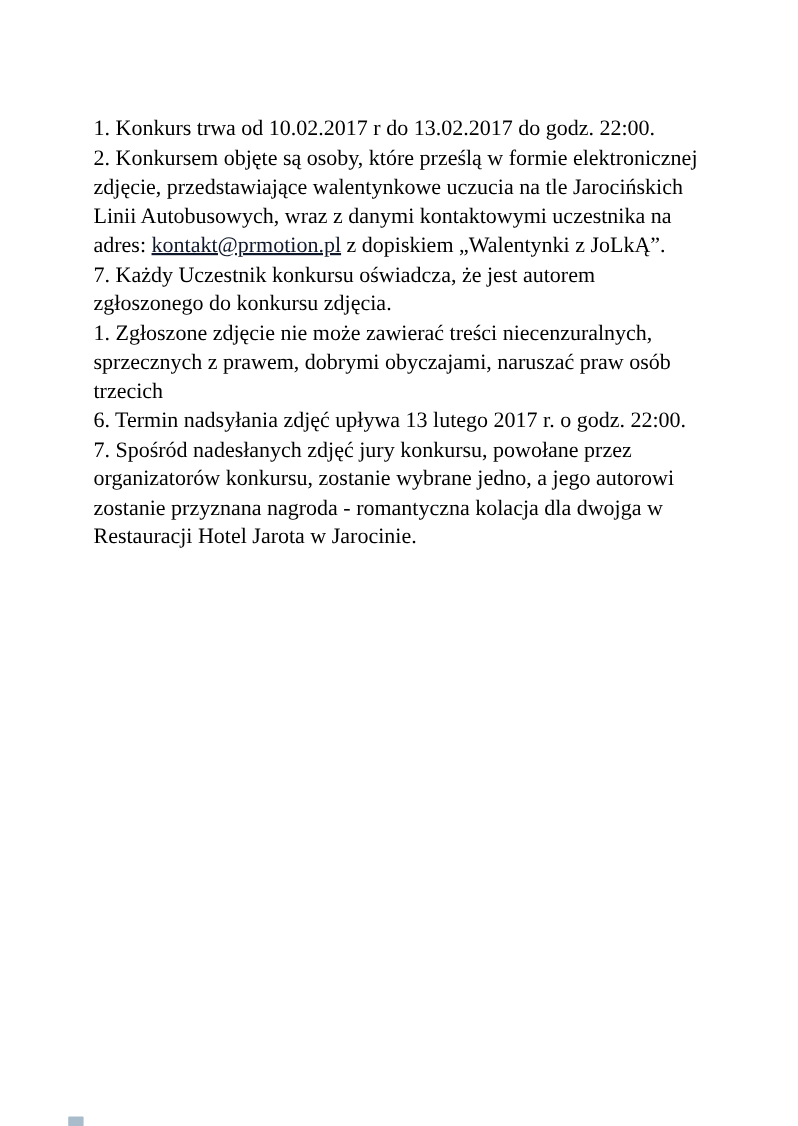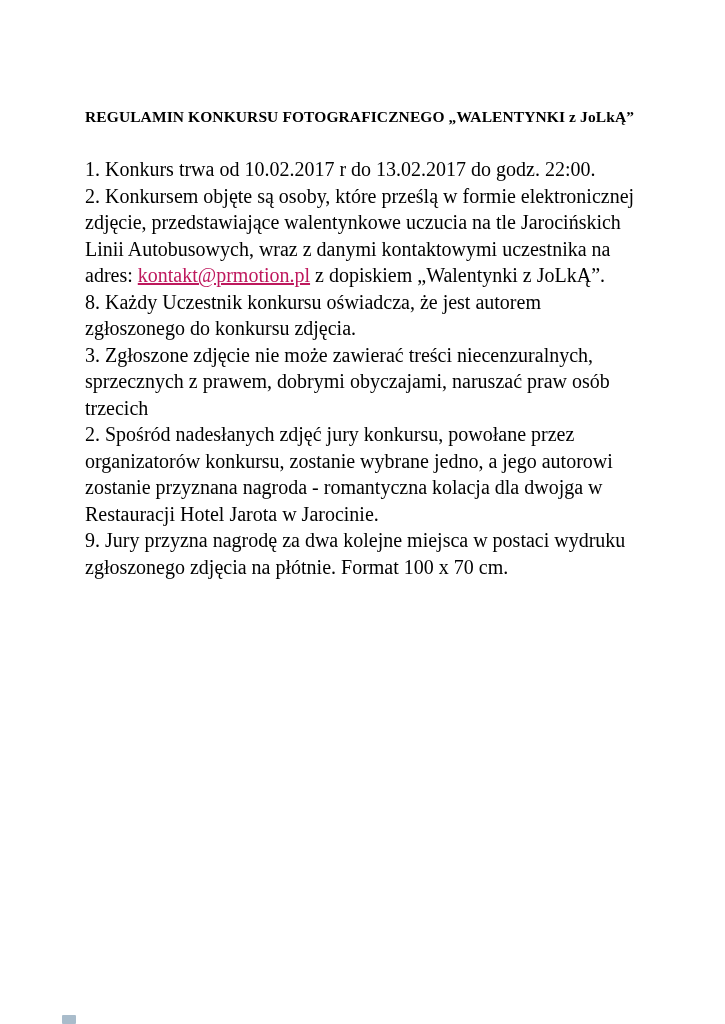--- a/index.html
+++ b/index.html
@@ -25,52 +25,51 @@
     margin: 0 0 26px 0;
     letter-spacing: 0.1px;
   }
   .page p.para {
     font-size: 20px;
     line-height: 26.5px;
     margin: 0;
     text-align: left;
   }
   a.email-link {
-    color: #be185d;
+    color: #0f172a;
     text-decoration: underline;
     cursor: pointer;
   }
   .corner-artifact {
     position: absolute;
     left: 62px;
     top: 1015px;
     width: 14px;
     height: 9px;
     background: #a9bccb;
     border-radius: 1px;
   }
 </style>
 </head>
 <body>
 
 <div class="page">
 
-  <h1 class="doc-title">REGULAMIN KONKURSU FOTOGRAFICZNEGO „WALENTYNKI z JoLkĄ”</h1>
 
   <p class="para">1. Konkurs trwa od 10.02.2017 r do 13.02.2017 do godz. 22:00.</p>
 
   <p class="para"><span>2. Konkursem objęte są osoby, które prześlą w formie elektronicznej zdjęcie, przedstawiające walentynkowe uczucia na tle Jarocińskich Linii Autobusowych, wraz z danymi kontaktowymi uczestnika na adres: </span><a class="email-link">kontakt@prmotion.pl</a><span> z dopiskiem „Walentynki z JoLkĄ”.</span></p>
 
 
-  <p class="para">8. Każdy Uczestnik konkursu oświadcza, że jest autorem zgłoszonego do konkursu zdjęcia.</p>
+  <p class="para">7. Każdy Uczestnik konkursu oświadcza, że jest autorem zgłoszonego do konkursu zdjęcia.</p>
 
-  <p class="para">3. Zgłoszone zdjęcie nie może zawierać treści niecenzuralnych, sprzecznych z prawem, dobrymi obyczajami, naruszać praw osób trzecich</p>
+  <p class="para">1. Zgłoszone zdjęcie nie może zawierać treści niecenzuralnych, sprzecznych z prawem, dobrymi obyczajami, naruszać praw osób trzecich</p>
+
+  <p class="para">6. Termin nadsyłania zdjęć upływa 13 lutego 2017 r. o godz. 22:00.</p>
+
+  <p class="para">7. Spośród nadesłanych zdjęć jury konkursu, powołane przez organizatorów konkursu, zostanie wybrane jedno, a jego autorowi zostanie przyznana nagroda - romantyczna kolacja dla dwojga w Restauracji Hotel Jarota w Jarocinie.</p>
 
 
-  <p class="para">2. Spośród nadesłanych zdjęć jury konkursu, powołane przez organizatorów konkursu, zostanie wybrane jedno, a jego autorowi zostanie przyznana nagroda - romantyczna kolacja dla dwojga w Restauracji Hotel Jarota w Jarocinie.</p>
-
-
-  <p class="para">9. Jury przyzna nagrodę za dwa kolejne miejsca w postaci wydruku zgłoszonego zdjęcia na płótnie. Format 100 x 70 cm.</p>
 
 
   <div class="corner-artifact"></div>
 
 </div>
 
 </body></html>

